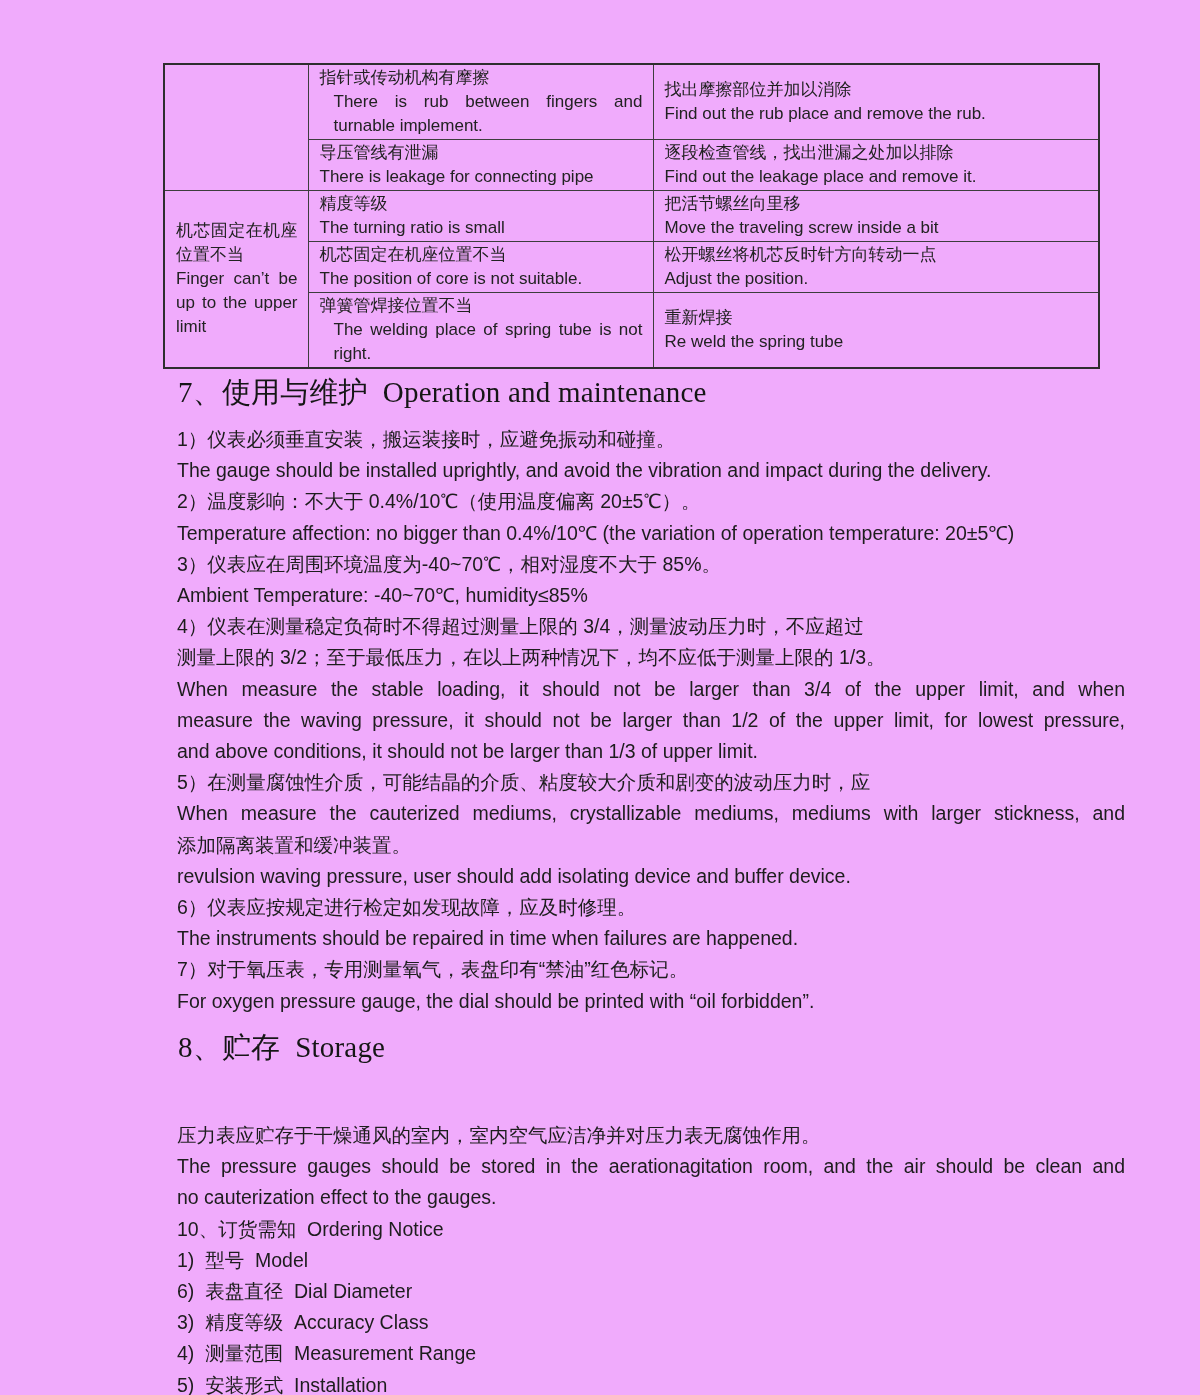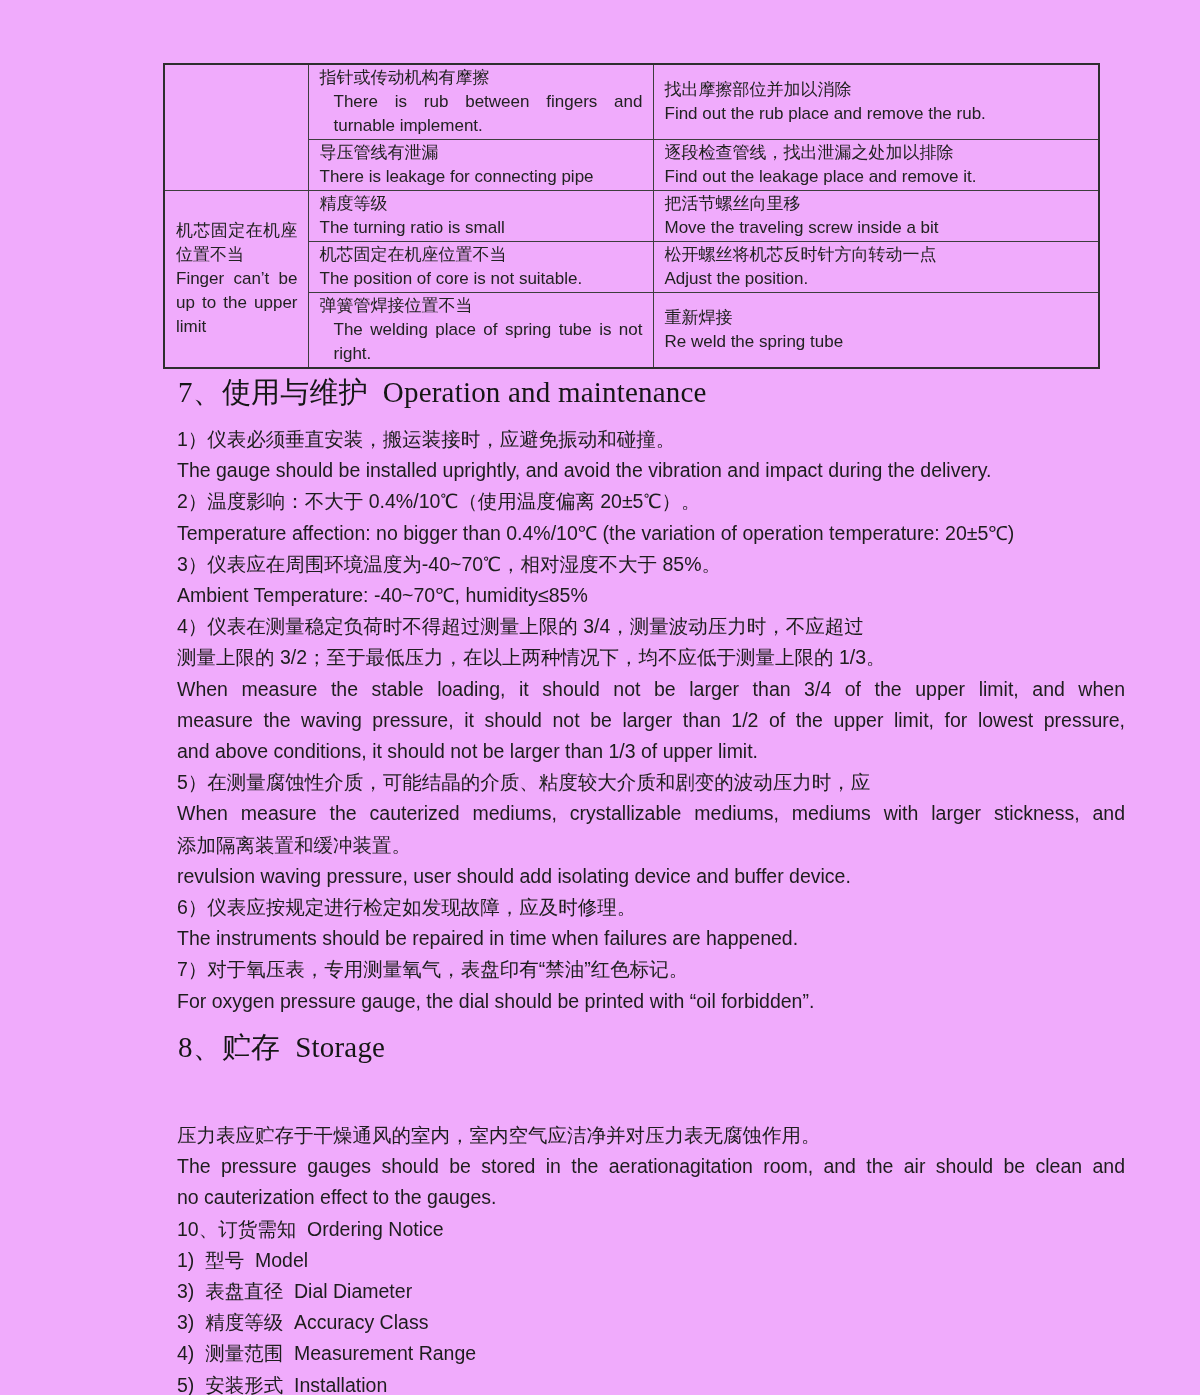--- a/index.html
+++ b/index.html
@@ -140,19 +140,19 @@
   </div>
 
   <div class="sec-heading" style="top:1026px">8、贮存  Storage</div>
 
   <div class="flow" style="top:1120px">
     <div class="line">压力表应贮存于干燥通风的室内，室内空气应洁净并对压力表无腐蚀作用。</div>
     <div class="line just">The pressure gauges should be stored in the aerationagitation room, and the air should be clean and</div>
     <div class="line">no cauterization effect to the gauges.</div>
     <div class="line">10、订货需知  Ordering Notice</div>
     <div class="line">1)  型号  Model</div>
-    <div class="line">3)  表盘直径  Dial Diameter</div>
+    <div class="line">6)  表盘直径  Dial Diameter</div>
     <div class="line">3)  精度等级  Accuracy Class</div>
     <div class="line">4)  测量范围  Measurement Range</div>
     <div class="line">5)  安装形式  Installation</div>
   </div>
 
 </div>
 
 </body></html>

